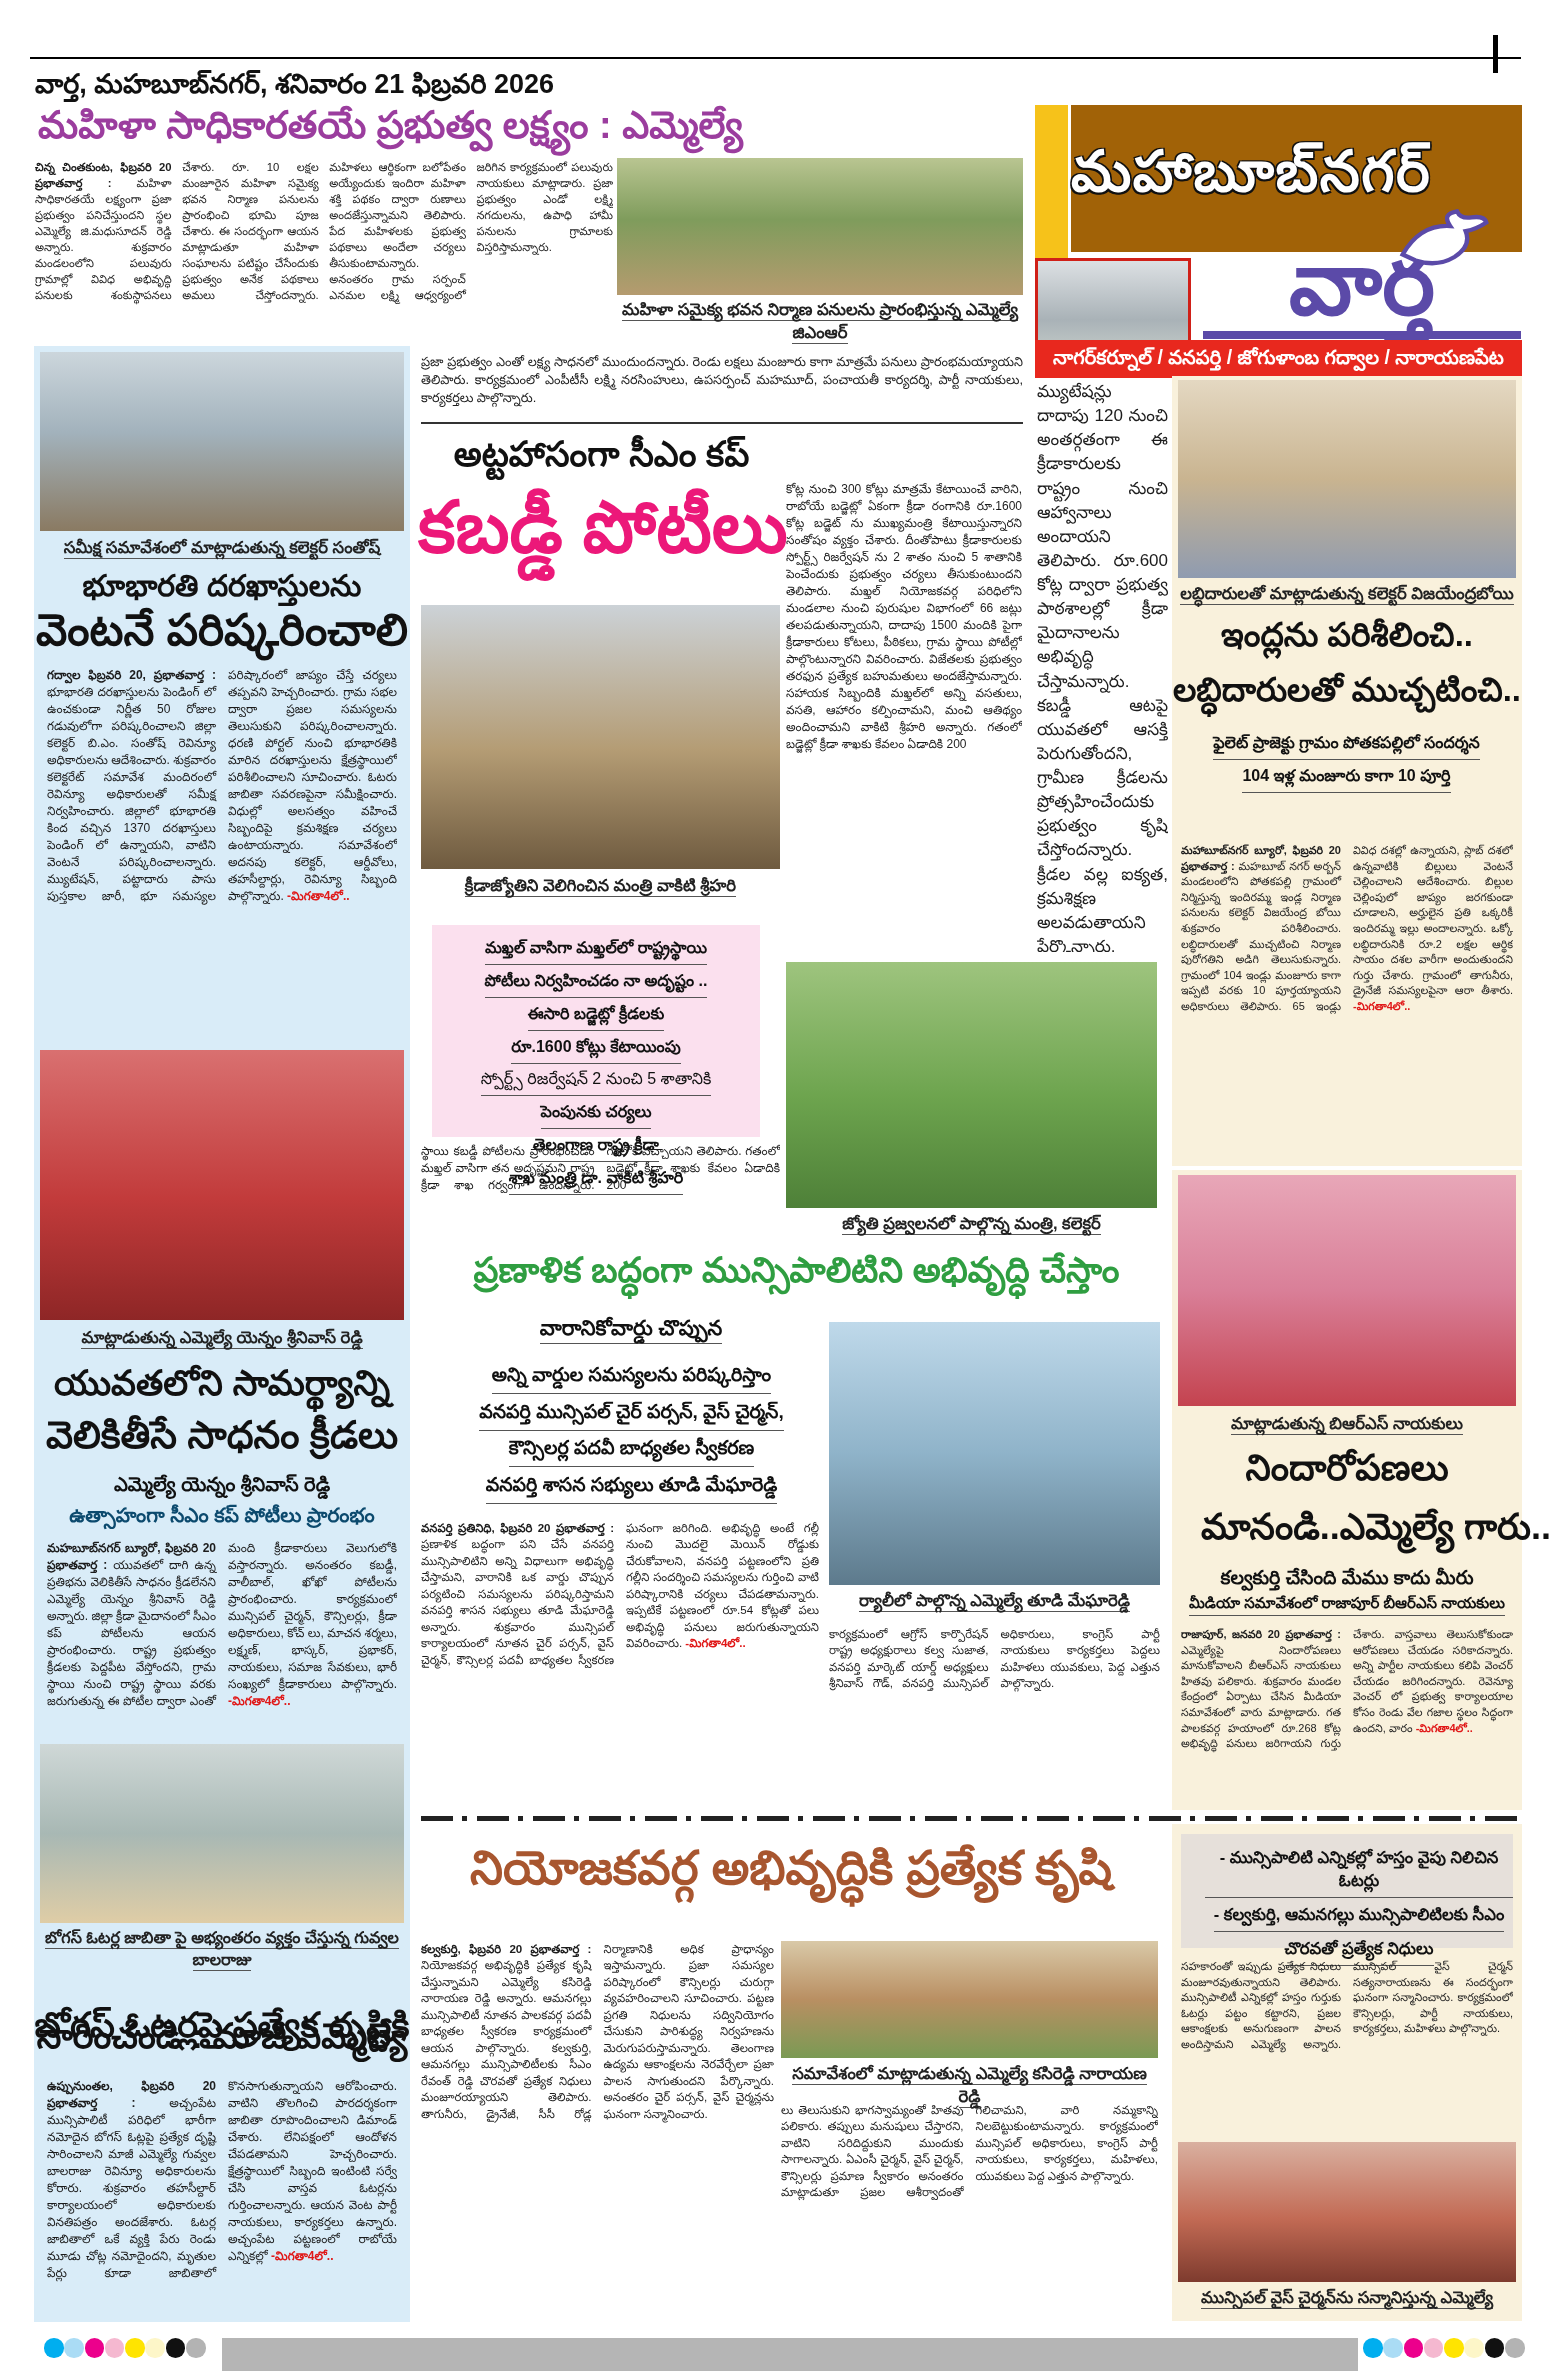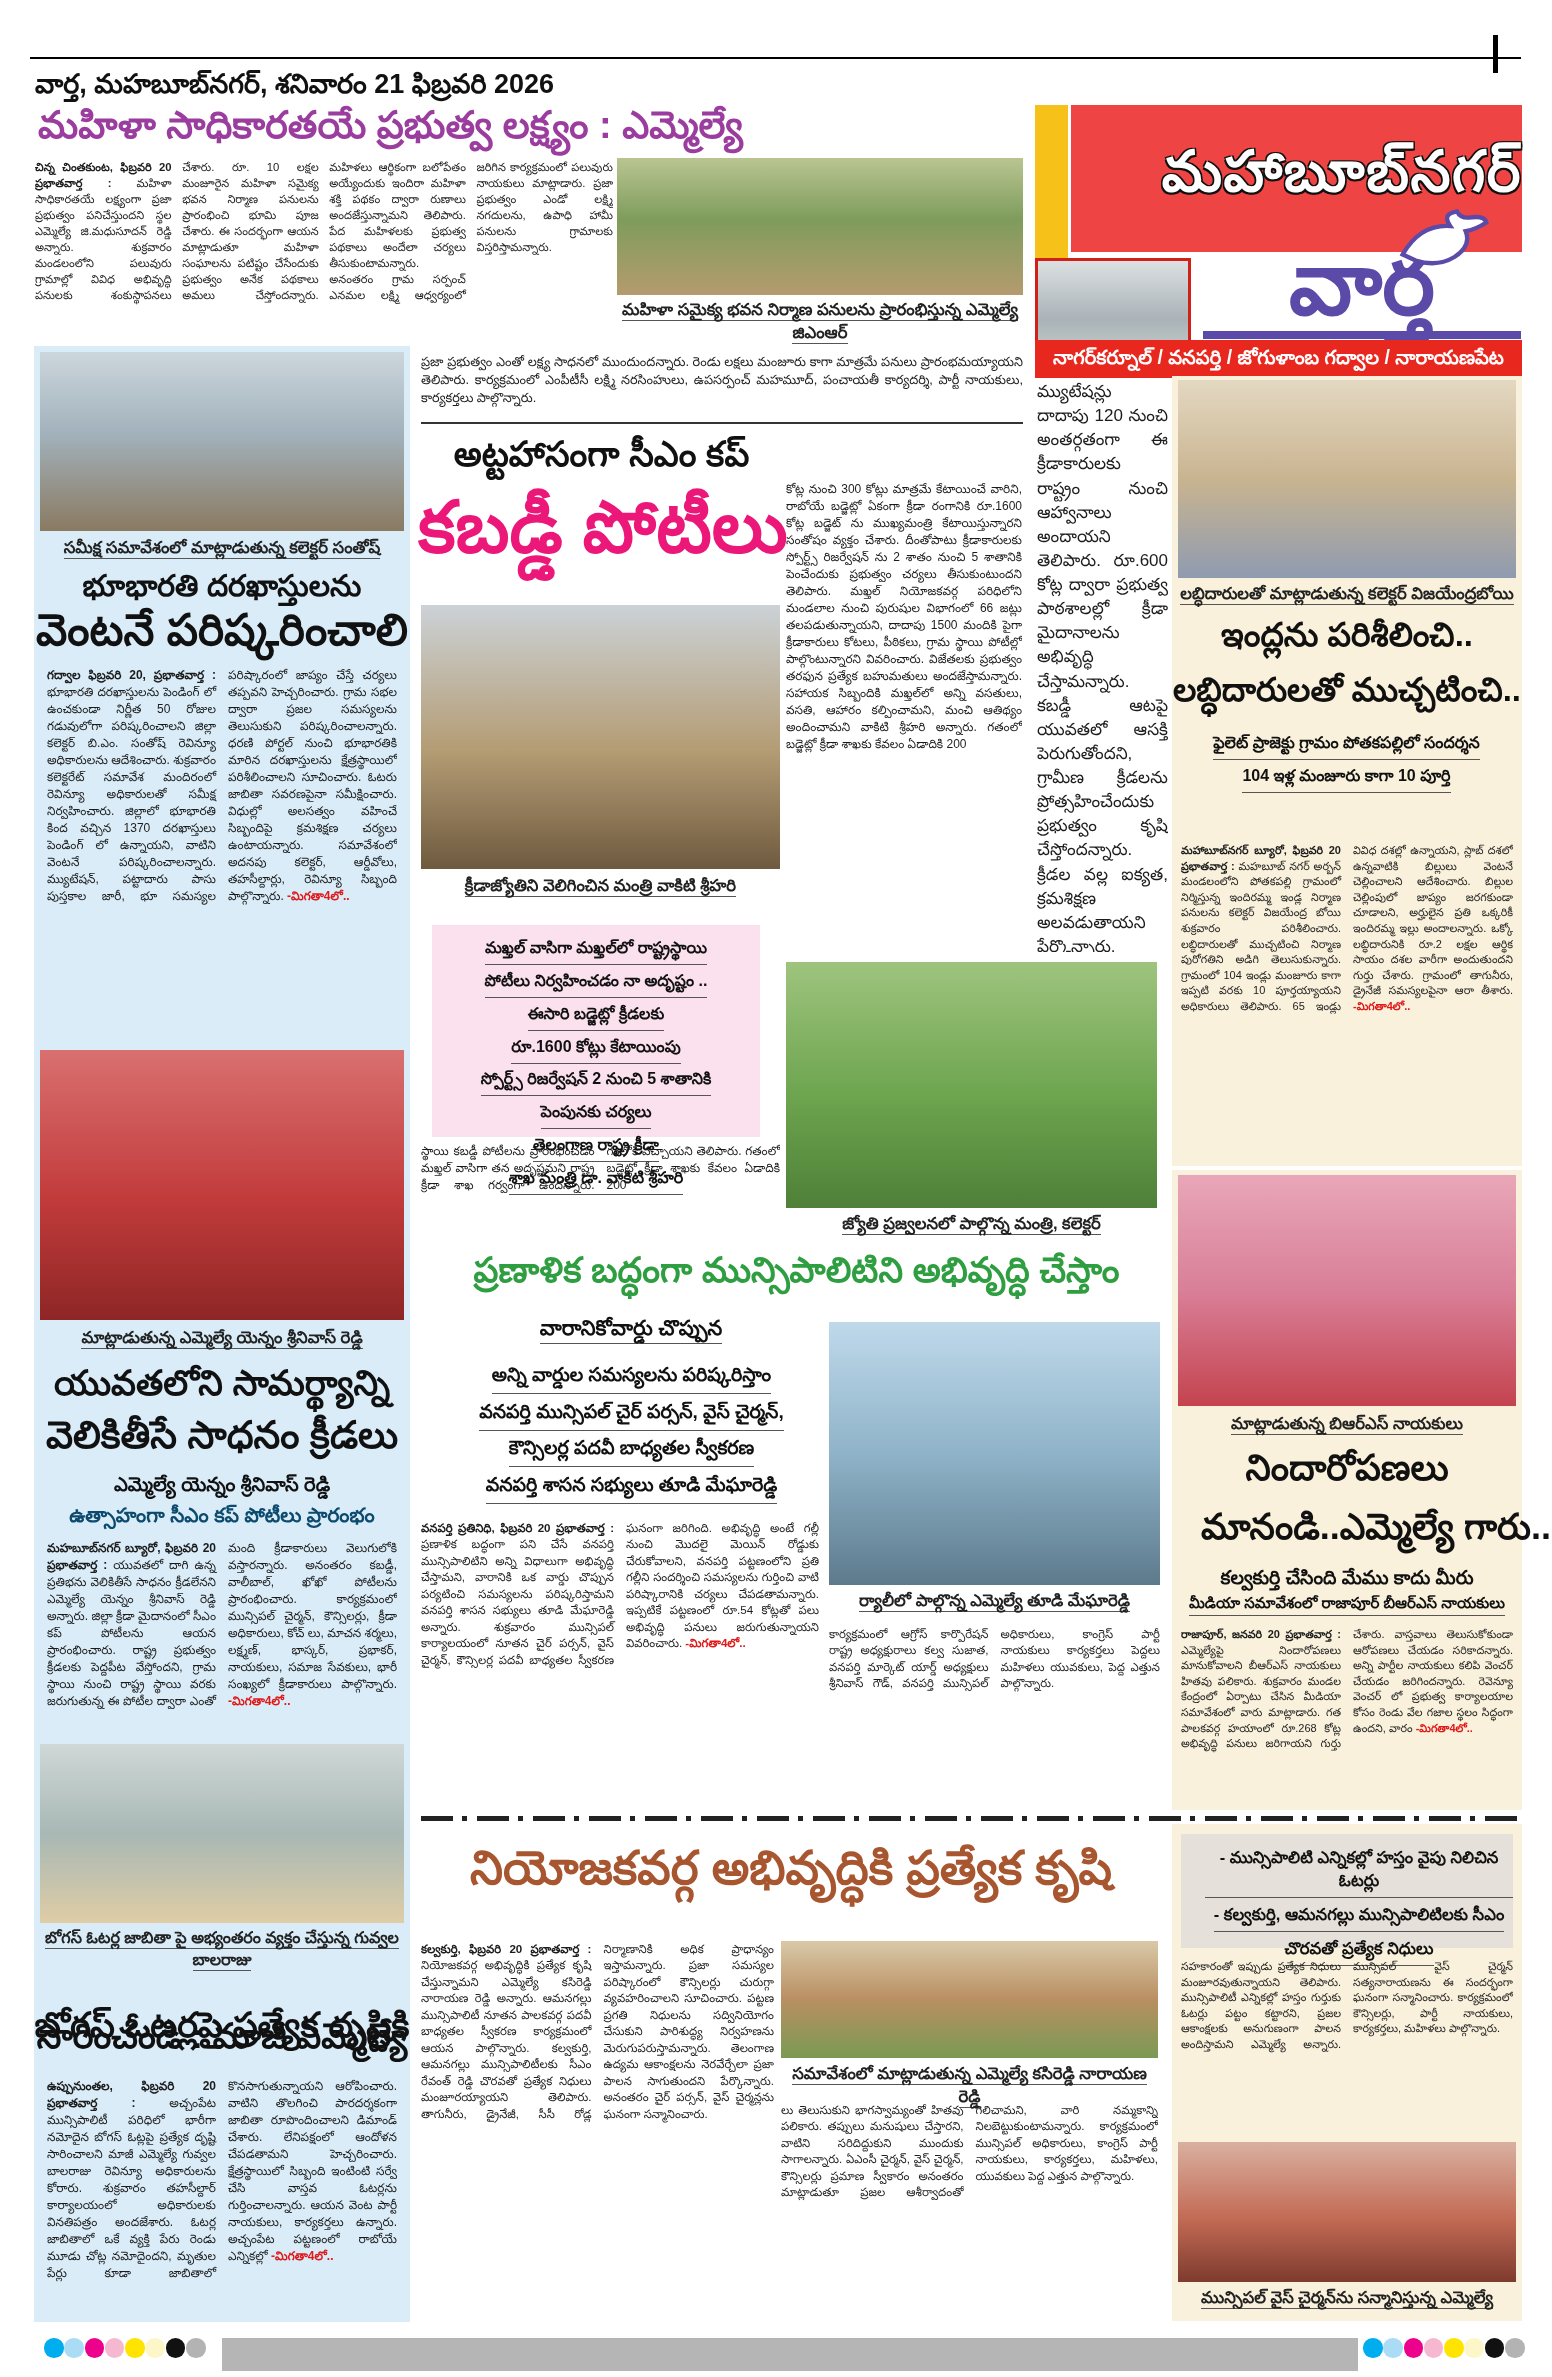--- a/index.html
+++ b/index.html
@@ -44,21 +44,21 @@
 <div class="hl" style="left:38px;top:104px;width:988px;font-size:38px;color:#9b3d9e;text-align:left;white-space:nowrap;">మహిళా సాధికారతయే ప్రభుత్వ లక్ష్యం : ఎమ్మెల్యే</div>
 <div class="bodytxt cols4" style="left:35px;top:159px;width:578px;height:188px;font-size:11.3px;">
   <span class="lead-in">చిన్న చింతకుంట, ఫిబ్రవరి 20 ప్రభాతవార్త :</span><span> మహిళా సాధికారతయే లక్ష్యంగా ప్రజా ప్రభుత్వం పనిచేస్తుందని స్థల ఎమ్మెల్యే జి.మధుసూదన్ రెడ్డి అన్నారు. శుక్రవారం మండలంలోని పలువురు గ్రామాల్లో వివిధ అభివృద్ధి పనులకు శంకుస్థాపనలు చేశారు. రూ. 10 లక్షల మంజూరైన మహిళా సమైక్య భవన నిర్మాణ పనులను ప్రారంభించి భూమి పూజ చేశారు. ఈ సందర్భంగా ఆయన మాట్లాడుతూ మహిళా సంఘాలను పటిష్టం చేసేందుకు ప్రభుత్వం అనేక పథకాలు అమలు చేస్తోందన్నారు. మహిళలు ఆర్థికంగా బలోపేతం అయ్యేందుకు ఇందిరా మహిళా శక్తి పథకం ద్వారా రుణాలు అందజేస్తున్నామని తెలిపారు. పేద మహిళలకు ప్రభుత్వ పథకాలు అందేలా చర్యలు తీసుకుంటామన్నారు. అనంతరం గ్రామ సర్పంచ్ ఎనమల లక్ష్మి ఆధ్వర్యంలో జరిగిన కార్యక్రమంలో పలువురు నాయకులు మాట్లాడారు. ప్రజా ప్రభుత్వం ఎండో లక్ష్మి నగదులను, ఉపాధి హామీ పనులను గ్రామాలకు విస్తరిస్తామన్నారు.</span>
 </div>
 <div class="photo ph-field" style="left:617px;top:158px;width:406px;height:137px;"></div>
 <div class="cap" style="left:617px;top:300px;width:406px;">
   <span>మహిళా సమైక్య భవన నిర్మాణ పనులను ప్రారంభిస్తున్న ఎమ్మెల్యే జిఎంఆర్</span>
 </div>
 
 <div class="abs" style="left:1035px;top:105px;width:33px;height:269px;background:#f6c21a;"></div>
-<div class="abs" style="left:1071px;top:105px;width:451px;height:147px;background:#ef4444;display:flex;align-items:center;justify-content:flex-end;">
+<div class="abs" style="left:1071px;top:105px;width:451px;height:147px;background:#a16207;display:flex;align-items:center;justify-content:flex-start;">
   <span class="outline-white" style="font-size:57px;font-weight:800;letter-spacing:1.5px;">మహాబూబ్‌నగర్</span>
 </div>
 <div class="photo ph-dam" style="left:1035px;top:258px;width:156px;height:113px;border:3.8px solid #d02018;box-sizing:border-box;"></div>
 <div class="abs" style="left:1203px;top:239px;width:318px;height:101px;text-align:center;">
   <span style="font-size:89px;font-weight:800;color:#5b4aa8;line-height:1;">వార్త</span>
   <svg viewBox="0 0 120 80" style="position:absolute;left:186px;top:-32px;width:105px;height:69px;">
     <path d="M15 55 Q35 20 70 22 Q60 8 78 5 Q82 14 95 12 Q110 10 112 18 Q100 26 88 28 Q95 45 75 58 Q55 70 30 62 Z" fill="#ffffff" stroke="#5b4aa8" stroke-width="5"></path>
   </svg>
   <div style="margin-top:3px;height:7.5px;background:#5b4aa8;"></div>
 </div>
@@ -108,21 +108,21 @@
 <div class="photo ph-procession" style="left:421px;top:605px;width:359px;height:264px;"></div>
 <div class="cap" style="left:421px;top:876px;width:359px;">
   <span>క్రీడాజ్యోతిని వెలిగించిన మంత్రి వాకిటి శ్రీహరి</span>
 </div>
 
 <div class="abs" style="left:432px;top:925px;width:328px;height:212px;background:#fbe0ee;text-align:center;padding-top:7.5px;box-sizing:border-box;">
   <span class="deckline" style="font-size:16px;font-weight:700;"><span class="uline">మఖ్తల్ వాసిగా మఖ్తల్‌లో రాష్ట్రస్థాయి</span></span>
   <span class="deckline" style="font-size:16px;font-weight:700;"><span class="uline">పోటీలు నిర్వహించడం నా అదృష్టం ..</span></span>
   <span class="deckline" style="font-size:16px;font-weight:700;"><span class="uline">ఈసారి బడ్జెట్లో క్రీడలకు</span></span>
   <span class="deckline" style="font-size:16px;font-weight:700;"><span class="uline">రూ.1600 కోట్లు కేటాయింపు</span></span>
-  <span class="deckline" style="font-size:16px;font-weight:700;"><span class="uline">స్పోర్ట్స్ రిజర్వేషన్ 2 నుంచి 5 శాతానికి</span></span>
+  <span class="deckline" style="font-size:16px;font-weight:400;"><span class="uline">స్పోర్ట్స్ రిజర్వేషన్ 2 నుంచి 5 శాతానికి</span></span>
   <span class="deckline" style="font-size:16px;font-weight:700;"><span class="uline">పెంపునకు చర్యలు</span></span>
   <span class="deckline" style="font-size:16px;font-weight:700;"><span class="uline">తెలంగాణ రాష్ట్ర క్రీడా</span></span>
   <span class="deckline" style="font-size:16px;font-weight:700;"><span class="uline">శాఖ మంత్రి డా. వాకిటి శ్రీహరి</span></span>
 </div>
 <div class="bodytxt cols2" style="left:421px;top:1143px;width:359px;height:92px;">స్థాయి కబడ్డీ పోటీలను ప్రారంభించడం మఖ్తల్ వాసిగా తన అదృష్టమని రాష్ట్ర క్రీడా శాఖ గర్వంగా ఉందన్నారు. గంలోకి వచ్చాయని తెలిపారు. గతంలో బడ్జెట్లో క్రీడా శాఖకు కేవలం ఏడాదికి 200</div>
 
 <div class="bodytxt" style="left:786px;top:481px;width:236px;height:472px;">
   <span>కోట్ల నుంచి 300 కోట్లు మాత్రమే కేటాయించే వారిని, రాబోయే బడ్జెట్లో ఏకంగా క్రీడా రంగానికి రూ.1600 కోట్ల బడ్జెట్ ను ముఖ్యమంత్రి కేటాయిస్తున్నారని సంతోషం వ్యక్తం చేశారు. దీంతోపాటు క్రీడాకారులకు స్పోర్ట్స్ రిజర్వేషన్ ను 2 శాతం నుంచి 5 శాతానికి పెంచేందుకు ప్రభుత్వం చర్యలు తీసుకుంటుందని తెలిపారు. మఖ్తల్ నియోజకవర్గ పరిధిలోని మండలాల నుంచి పురుషుల విభాగంలో 66 జట్లు తలపడుతున్నాయని, దాదాపు 1500 మందికి పైగా క్రీడాకారులు కోటలు, పీఠికలు, గ్రామ స్థాయి పోటీల్లో పాల్గొంటున్నారని వివరించారు. విజేతలకు ప్రభుత్వం తరఫున ప్రత్యేక బహుమతులు అందజేస్తామన్నారు. సహాయక సిబ్బందికి మఖ్తల్‌లో అన్ని వసతులు, వసతి, ఆహారం కల్పించామని, మంచి ఆతిథ్యం అందించామని వాకిటి శ్రీహరి అన్నారు. గతంలో బడ్జెట్లో క్రీడా శాఖకు కేవలం ఏడాదికి 200</span>
 </div>
 <div class="bodytxt" style="left:1037px;top:380px;width:131px;height:572px;font-size:17px;">

